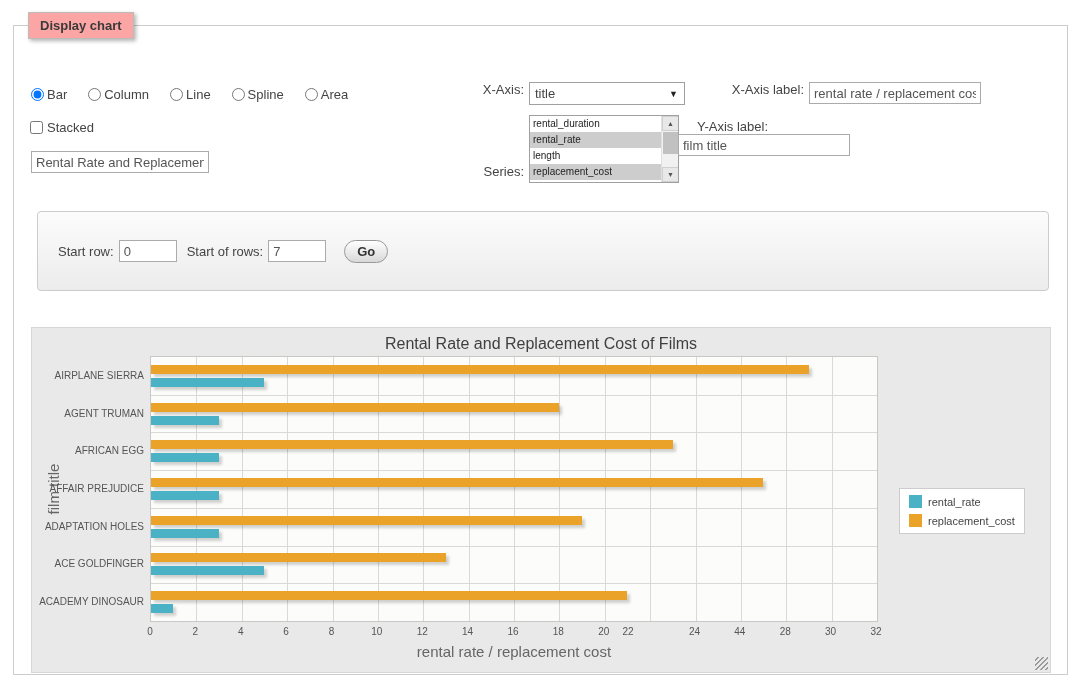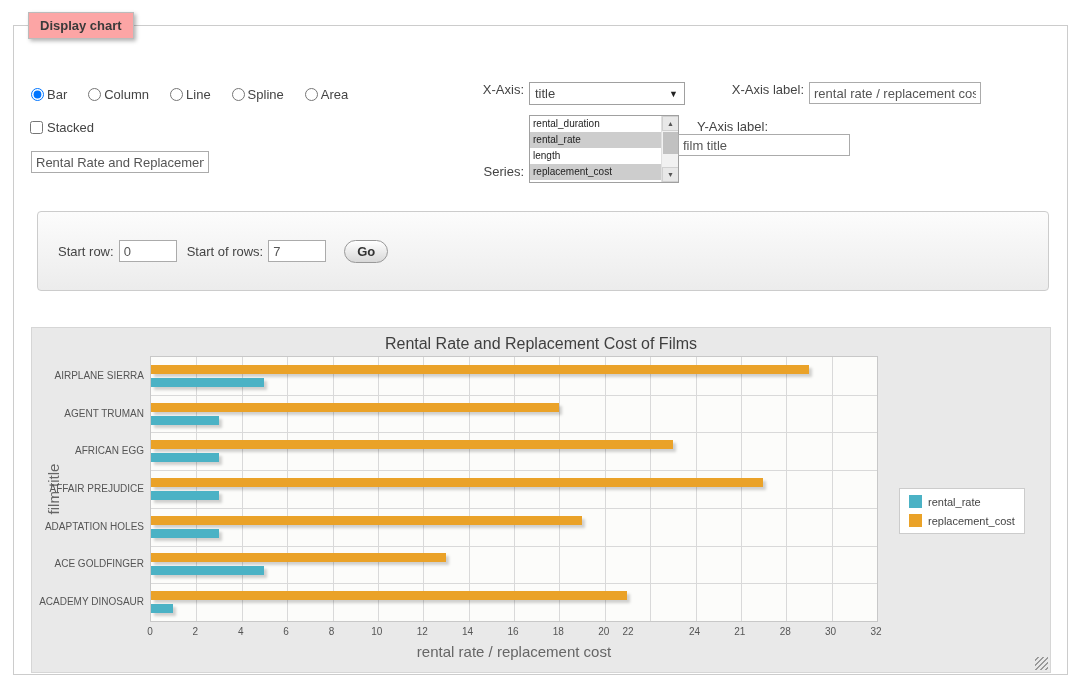--- a/index.html
+++ b/index.html
@@ -238,21 +238,21 @@
         <div class="xtick" style="left: 136.125px;">6</div>
         <div class="xtick" style="left: 181.5px;">8</div>
         <div class="xtick" style="left: 226.875px;">10</div>
         <div class="xtick" style="left: 272.25px;">12</div>
         <div class="xtick" style="left: 317.625px;">14</div>
         <div class="xtick" style="left: 363px;">16</div>
         <div class="xtick" style="left: 408.375px;">18</div>
         <div class="xtick" style="left: 453.75px;">20</div>
         <div class="xtick" style="left: 478px;">22</div>
         <div class="xtick" style="left: 544.5px;">24</div>
-        <div class="xtick" style="left: 589.875px;">21</div>
+        <div class="xtick" style="left: 589.875px;">44</div>
         <div class="xtick" style="left: 635.25px;">28</div>
         <div class="xtick" style="left: 680.625px;">30</div>
         <div class="xtick" style="left: 726px;">32</div>
       </div>
     <div class="x-axis-title">rental rate / replacement cost</div>
     <div class="chart-legend">
         <div class="legend-entry">
           <div class="legend-swatch" style="background: rgb(75, 178, 197);"></div>
           <span class="legend-label">rental_rate</span>
         </div>

